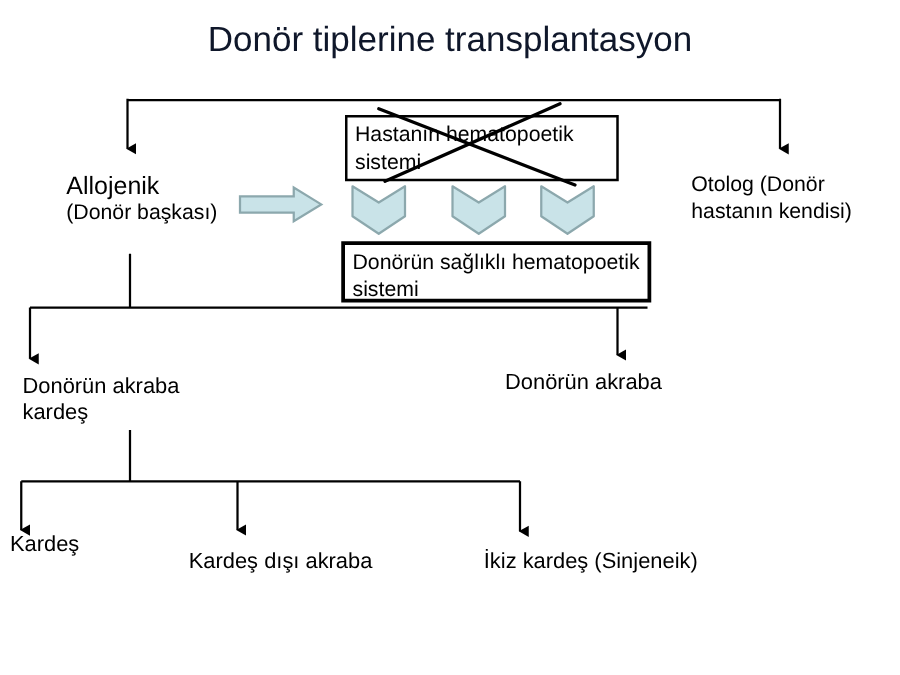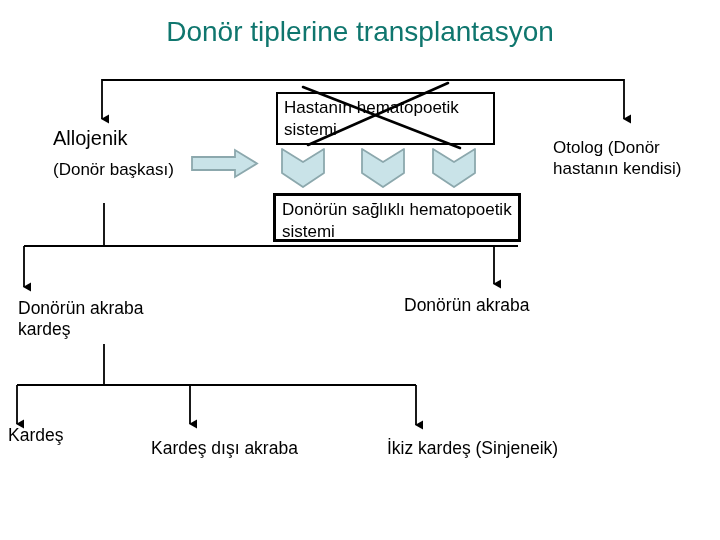--- a/index.html
+++ b/index.html
@@ -17,24 +17,24 @@
     background:var(--bg);
     overflow:hidden;
     color:var(--text-color);
   }
   .abs{position:absolute;}
   .slide-title{
     left:0;top:16px;width:720px;
     text-align:center;
     font-size:28px;
     letter-spacing:0;
-    color:#0f766e;
+    color:#0f172a;
   }
   .lbl{white-space:nowrap;line-height:1.22;}
-  .allojenik{left:53px;top:126px;font-size:20px;}
+  .allojenik{left:53px;top:137px;font-size:20px;}
   .donor-baskasi{left:53px;top:160px;font-size:17px;}
   .otolog{left:553px;top:138px;font-size:17px;}
   .related{left:18px;top:298px;font-size:17.5px;}
   .unrelated{left:404px;top:295px;font-size:17.5px;}
   .kardes{left:8px;top:425px;font-size:17.5px;}
   .kardes-disi{left:151px;top:438px;font-size:17.5px;}
   .ikiz{left:387px;top:438px;font-size:17.5px;}
   .node-box{
     background:#fff;
     border:2px solid #000;

